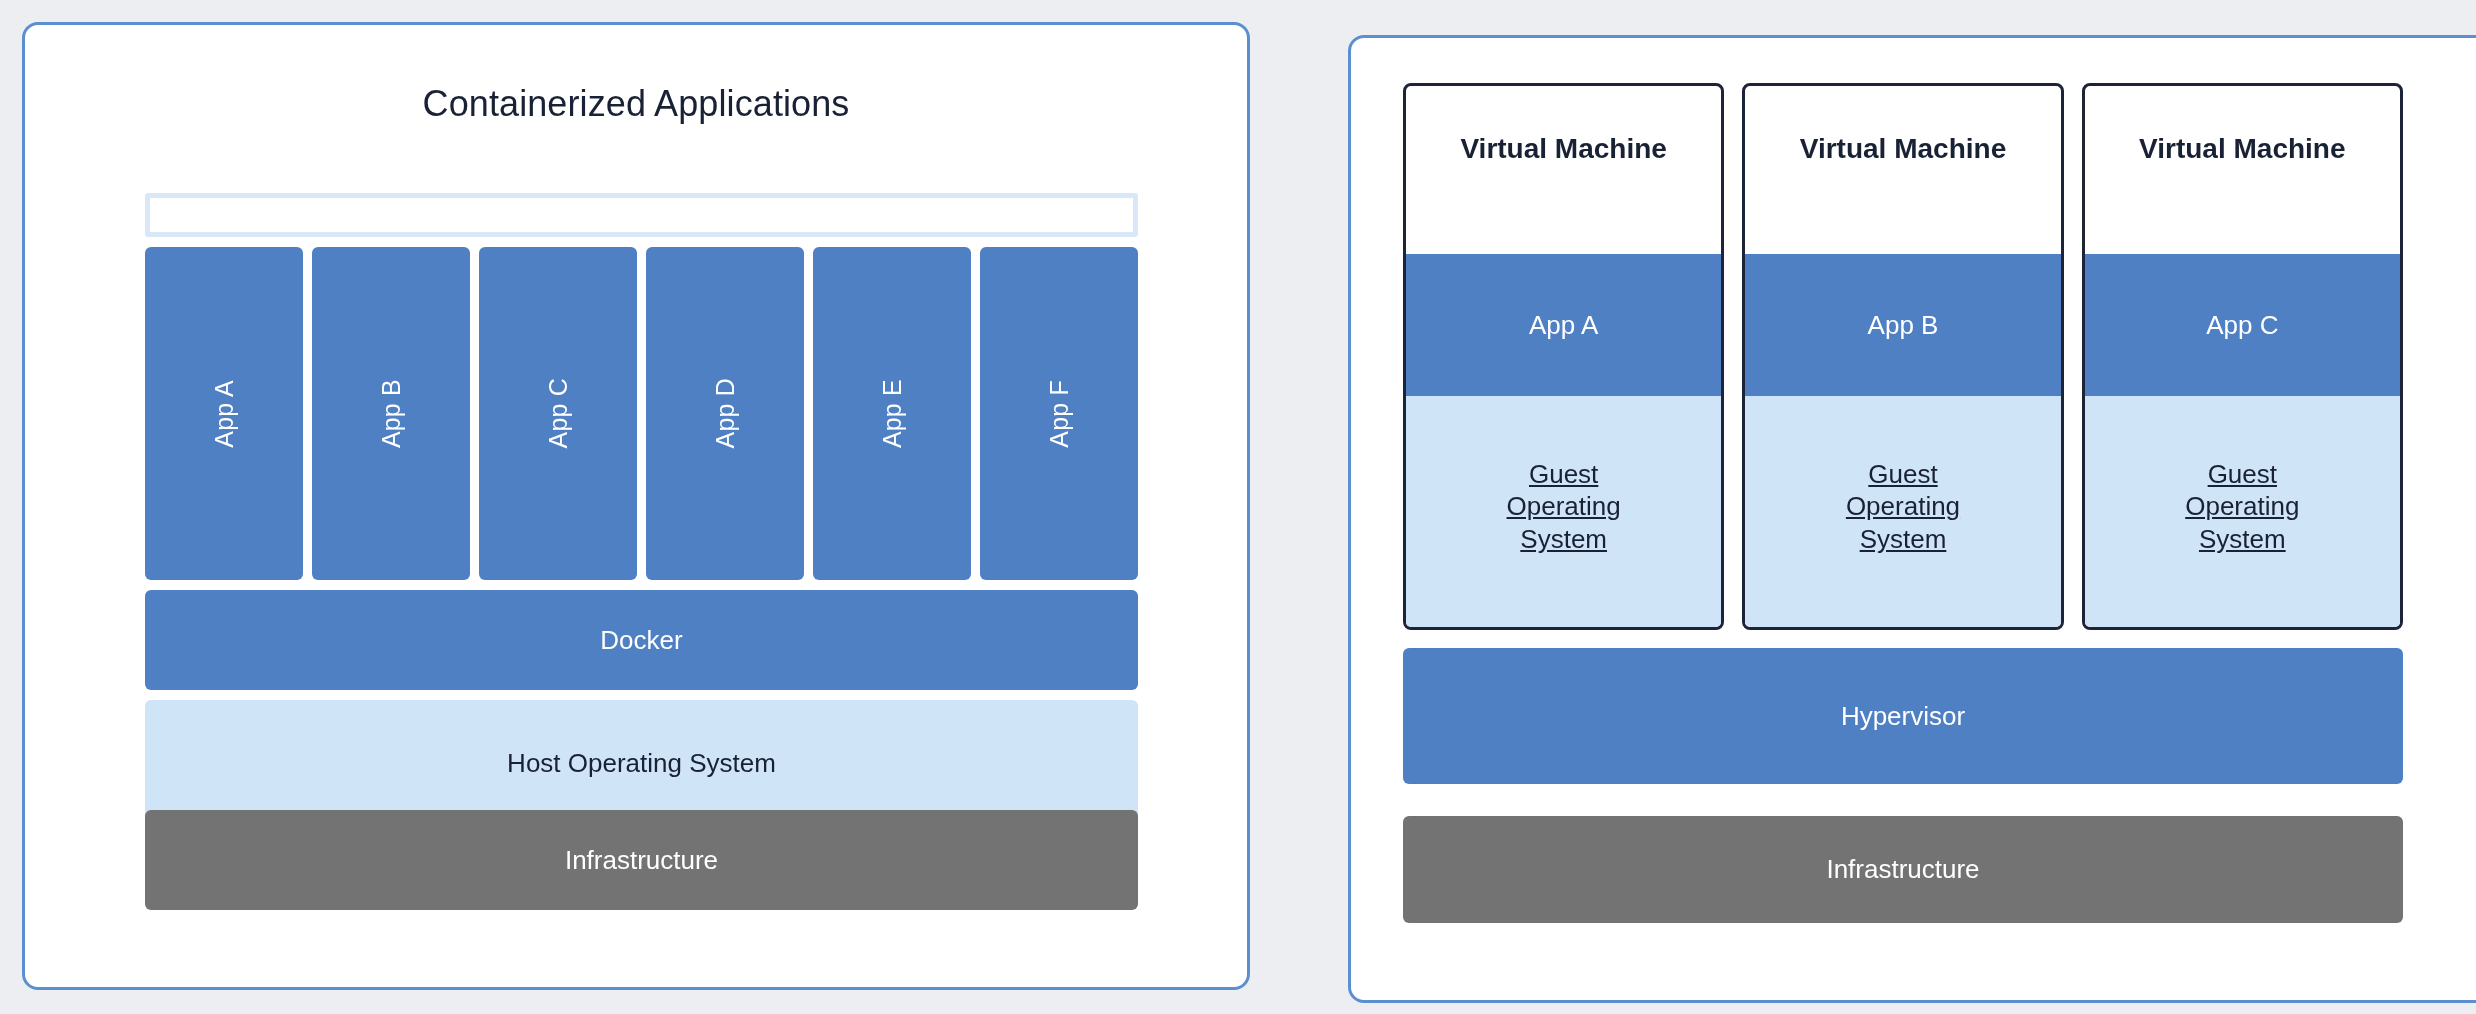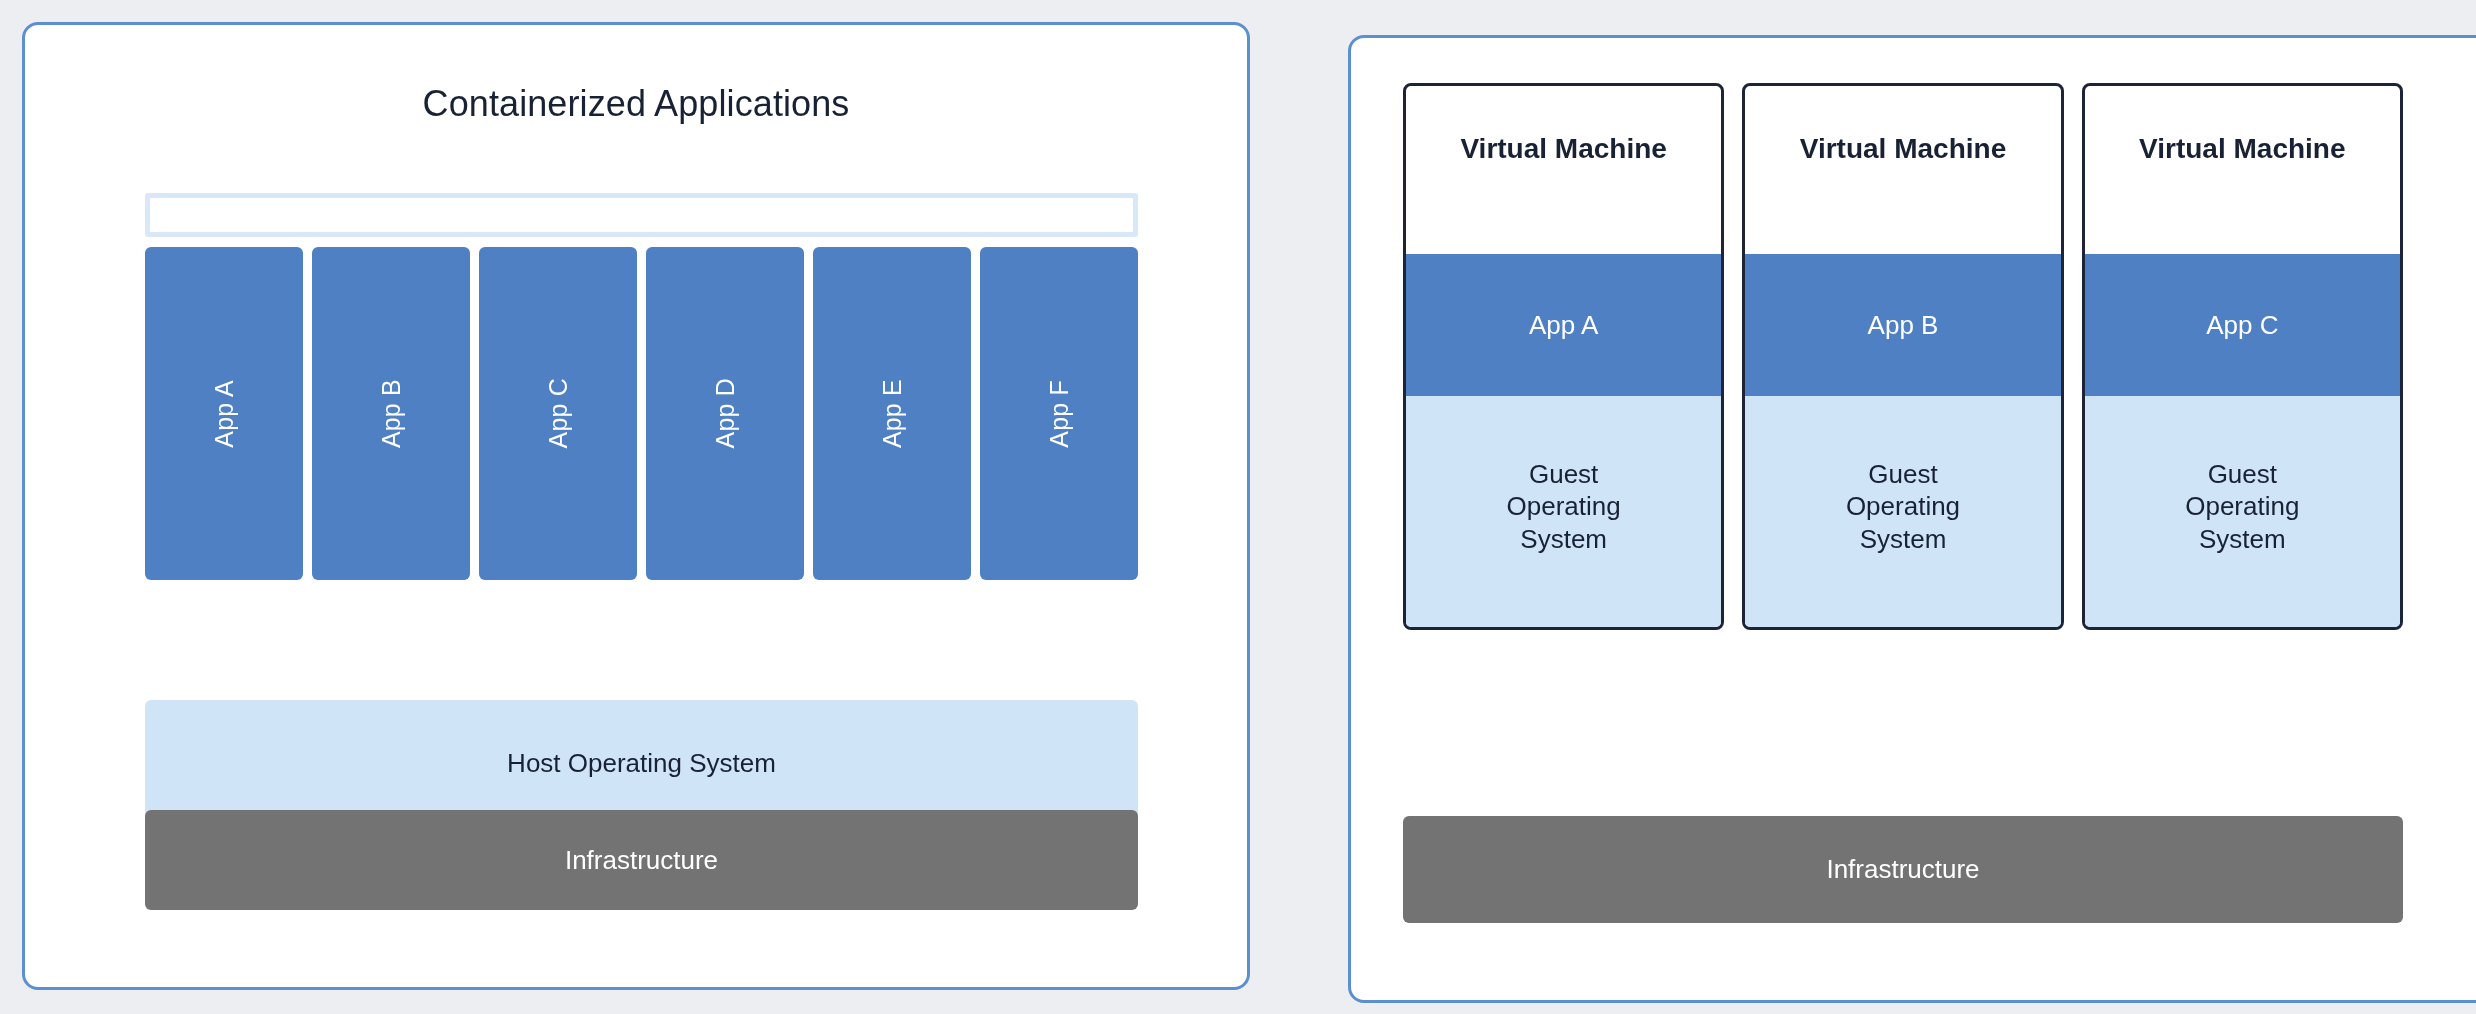--- a/index.html
+++ b/index.html
@@ -139,20 +139,21 @@
     background: #d0e4f8;
     color: #192234;
     font-size: 26px;
     line-height: 1.25;
     text-align: center;
     display: flex;
     align-items: center;
     justify-content: center;
     padding-bottom: 10px;
     box-sizing: border-box;
+    text-decoration: underline;
   }
   .vm-guest span { display: block; }
 
   #bar-hypervisor { left: 52px; top: 610px; width: 1000px; height: 136px; }
   #bar-infra-r    { left: 52px; top: 778px; width: 1000px; height: 107px; }
 </style>
 </head>
 <body>
 
 <div class="panel" id="panel-left">
@@ -175,20 +176,21 @@
       <span>App D</span>
     </div>
     <div class="app-col">
       <span>App E</span>
     </div>
     <div class="app-col">
       <span>App F</span>
     </div>
   </div>
 
+  <div class="bar bar-blue" id="bar-docker">Docker</div>
 
   <div class="bar bar-lblue" id="bar-hostos">Host Operating System</div>
 
   <div class="bar bar-green" id="bar-infra-l">Infrastructure</div>
 </div>
 
 <div class="panel" id="panel-right">
 
   <div class="vm-row">
 
@@ -223,15 +225,16 @@
         <div>
           <span>Guest</span>
           <span>Operating</span>
           <span>System</span>
         </div>
       </div>
     </div>
 
   </div>
 
+  <div class="bar bar-blue" id="bar-hypervisor">Hypervisor</div>
 
   <div class="bar bar-green" id="bar-infra-r">Infrastructure</div>
 </div>
 
 </body></html>

